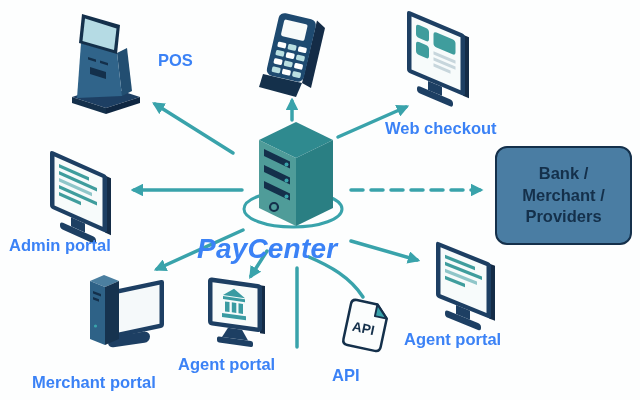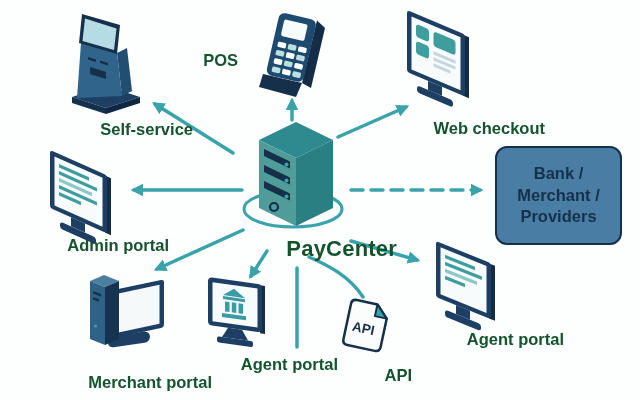--- a/index.html
+++ b/index.html
@@ -1,21 +1,21 @@
 <!DOCTYPE html>
 <html><head>
 <meta charset="utf-8">
 <style>
   html,body{margin:0;padding:0;background:#ffffff;}
   .stage{position:relative;width:640px;height:400px;background:#fdfefe;overflow:hidden;
          font-family:"Liberation Sans",sans-serif;}
   .layer{position:absolute;left:0;top:0;width:640px;height:400px;}
-  .lbl{position:absolute;text-align:right;color:#14532d;font-weight:600;font-size:16.5px;line-height:17px;}
-  .lbl-center{font-weight:700;font-size:22px;letter-spacing:.2px;}
-  .bank-box{position:absolute;left:495px;top:146px;width:127px;height:99px;background:#4a7da3;
+  .lbl{position:absolute;text-align:left;color:#3b82f6;font-weight:600;font-size:16.5px;line-height:17px;}
+  .lbl-center{font-weight:700;font-size:28px;letter-spacing:.2px;font-style:italic;}
+  .bank-box{position:absolute;left:495px;top:146px;width:137px;height:99px;background:#4a7da3;
             border:2.5px solid #14304b;border-radius:12px;box-sizing:border-box;
             display:flex;flex-direction:column;align-items:center;justify-content:center;}
   .bank-box span{display:block;color:#14304b;font-weight:600;font-size:16.5px;line-height:21.5px;text-align:center;}
 </style>
 </head>
 <body>
 
 <div class="stage">
 
   <svg class="layer" width="640" height="400" viewBox="0 0 640 400">
@@ -166,21 +166,20 @@
       <rect x="4.5" y="4.5" width="46" height="47" fill="#f7fbfb"></rect>
       <rect x="9" y="10" width="30" height="3.5" fill="#3f9d9d"></rect>
       <rect x="9" y="17" width="37" height="3.5" fill="#3f9d9d"></rect>
       <rect x="9" y="24" width="32" height="3.5" fill="#8fc6c9"></rect>
       <rect x="9" y="31" width="20" height="3.5" fill="#3f9d9d"></rect>
       <rect x="20" y="56" width="14" height="9" fill="#1d3f63"></rect>
       <rect x="9" y="65" width="36" height="7" rx="3" fill="#1d3f63"></rect>
     </g>
   </svg>
 
-  <div class="lbl" style="left:32px;top:121px;width:161px;">Self-service</div>
   <div class="lbl" style="left:158px;top:52px;width:80px;">POS</div>
   <div class="lbl" style="left:385px;top:120px;width:160px;">Web checkout</div>
   <div class="lbl" style="left:9px;top:237px;width:160px;">Admin portal</div>
   <div class="lbl" style="left:32px;top:354px;width:180px;margin-top:20px;">Merchant portal</div>
   <div class="lbl" style="left:178px;top:356px;width:160px;">Agent portal</div>
   <div class="lbl" style="left:332px;top:367px;width:80px;">API</div>
   <div class="lbl" style="left:404px;top:331px;width:160px;">Agent portal</div>
   <div class="lbl lbl-center" style="left:197px;top:240px;width:200px;">PayCenter</div>
 
   <div class="bank-box">

